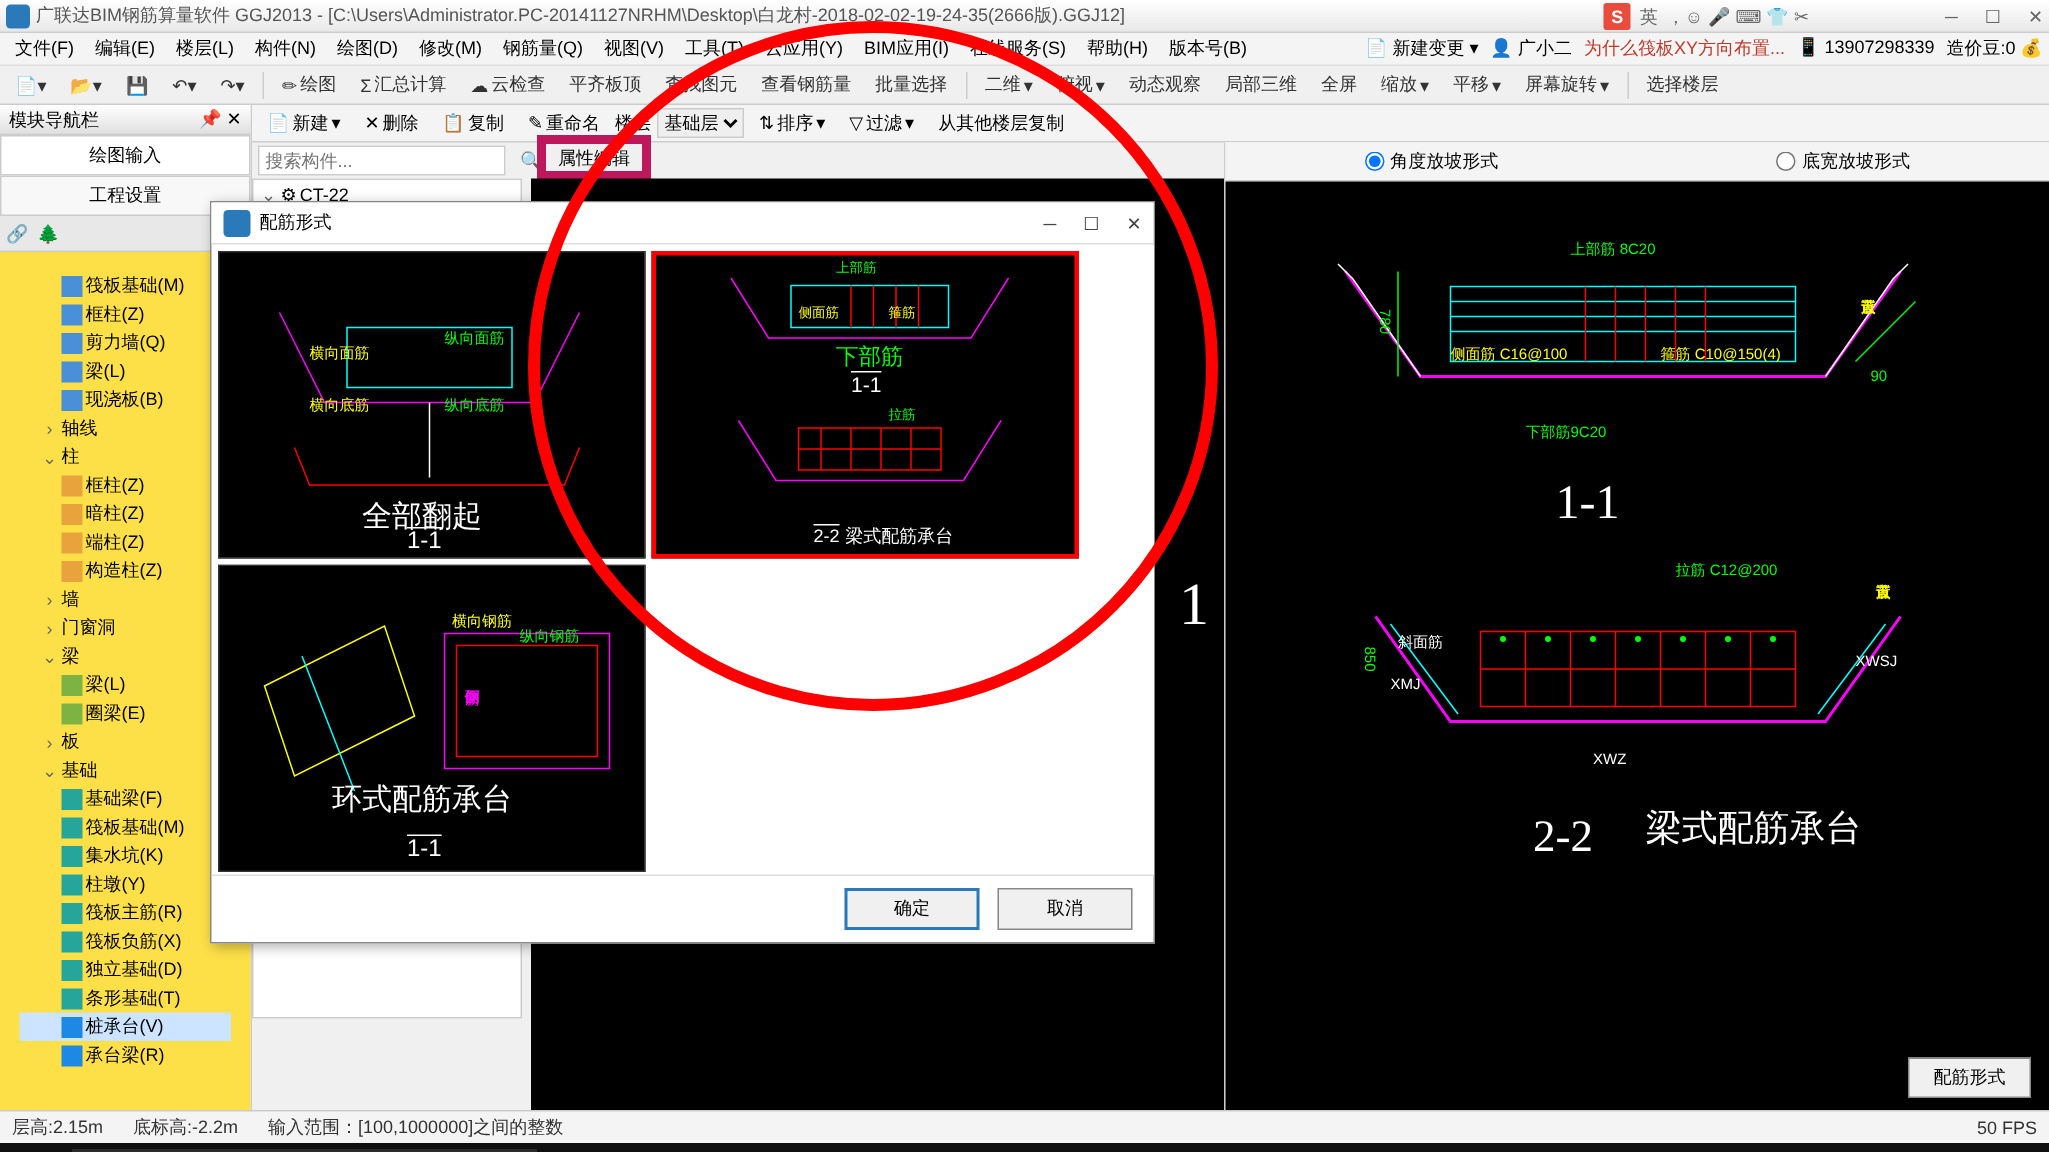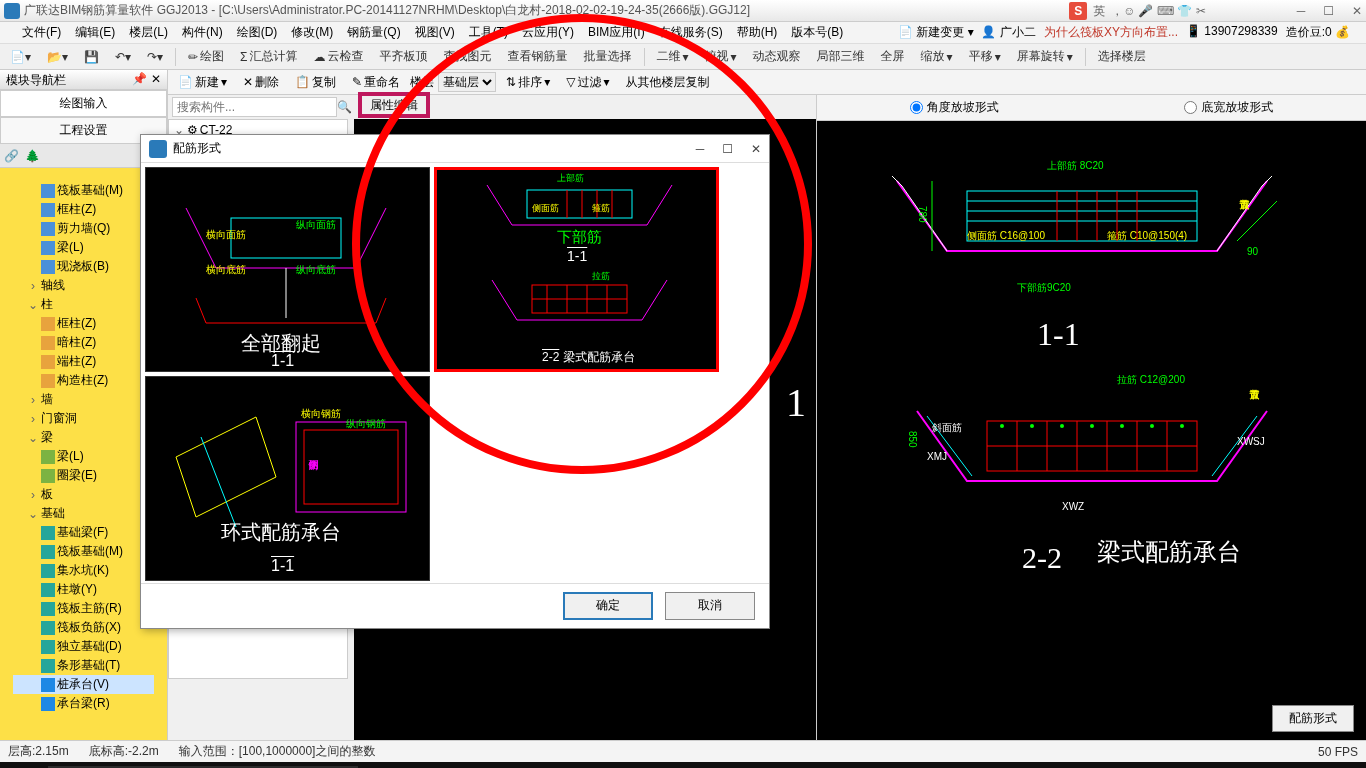--- a/index.html
+++ b/index.html
@@ -4,21 +4,21 @@
 <style>
 *{margin:0;padding:0;box-sizing:border-box;font-family:"Microsoft YaHei","SimSun",sans-serif;font-size:12px}
 body{background:#f0f0f0;width:1366px;height:768px;overflow:hidden;position:relative}
 .titlebar{height:22px;background:linear-gradient(#fff,#e8e8e8);display:flex;align-items:center;padding:0 4px;border-bottom:1px solid #ccc}
 .titlebar .icon{width:16px;height:16px;background:#2a7ab9;border-radius:3px;margin-right:4px}
 .titlebar .title{color:#555;flex:1}
 .titlebar .winbtns{display:flex;gap:18px;color:#666}
 .ime-bar{position:absolute;top:0;right:160px;height:22px;display:flex;align-items:center;gap:6px}
 .ime-bar .s-icon{width:18px;height:18px;background:#e74c3c;color:#fff;display:flex;align-items:center;justify-content:center;font-weight:bold;border-radius:2px}
 .ime-bar span{color:#666}
-.menubar{height:22px;background:#f4f4f4;display:flex;align-items:center;padding:0 16px;gap:2px;border-bottom:1px solid #ddd}
+.menubar{height:22px;background:#f4f4f4;display:flex;align-items:center;padding:0 4px;gap:2px;border-bottom:1px solid #ddd}
 .menubar .m{padding:2px 6px;cursor:pointer}
 .menubar .right{margin-left:auto;display:flex;gap:8px;align-items:flex-start}
 .menubar .ad{color:#c0392b}
 .toolbar1{height:26px;background:#f0f0f0;display:flex;align-items:center;padding:0 4px;gap:4px;border-bottom:1px solid #ccc}
 .toolbar1 .btn{padding:2px 6px;display:flex;align-items:center;gap:2px;color:#333;cursor:pointer}
 .toolbar1 .sep{width:1px;height:18px;background:#ccc;margin:0 2px}
 .main{display:flex;height:670px}
 .nav-panel{width:168px;background:#f4f4f4;border-right:1px solid #ccc;display:flex;flex-direction:column}
 .nav-header{height:20px;background:linear-gradient(#fff,#e0e0e0);padding:2px 6px;display:flex;justify-content:space-between;border-bottom:1px solid #ccc}
 .nav-tab{padding:4px 8px;text-align:center;border:1px solid #ccc;background:#f8f8f8;cursor:pointer}
@@ -29,23 +29,23 @@
 .tree-item.sel{background:#cce4ff}
 .tree-item .exp{width:12px;text-align:center;color:#666}
 .tree-item .ticon{width:14px;height:14px;display:inline-block}
 .ind1{padding-left:14px}.ind2{padding-left:28px}
 .nav-bottom{border-top:1px solid #ccc}
 .nav-bottom .bt{padding:4px 8px;text-align:center;border-bottom:1px solid #ccc;background:#f4f4f4;cursor:pointer}
 .center{flex:1;display:flex;flex-direction:column;position:relative}
 .ctoolbar{height:26px;background:#f4f4f4;display:flex;align-items:center;padding:0 4px;gap:4px;border-bottom:1px solid #ccc}
 .ctoolbar .cb{padding:2px 6px;display:flex;align-items:center;gap:2px;cursor:pointer}
 .ctoolbar select{height:20px;border:1px solid #ccc}
-.search-row{height:24px;display:flex;align-items:center;padding:0 4px;gap:0}
+.search-row{height:24px;display:flex;align-items:center;padding:0 4px;gap:10px}
 .search-row input{flex:1;height:20px;border:1px solid #ccc;padding:0 4px;color:#999}
-.prop-btn{padding:2px 8px;border:4px solid #be185d;background:#f0f0f0}
+.prop-btn{padding:2px 8px;border:6px solid #be185d;background:#f0f0f0}
 .component-tree{width:180px;background:#fff;border:1px solid #ccc;height:560px;overflow:auto;padding:2px}
 .viewport{flex:1;background:#000;position:relative}
 .right-panel{width:550px;background:#fff;display:flex;flex-direction:column;border-left:1px solid #ccc}
 .radio-row{height:26px;display:flex;align-items:center;justify-content:space-around;background:#f4f4f4;border-bottom:1px solid #ccc}
 .radio-row label{display:flex;align-items:center;gap:4px}
 .diagram-view{flex:1;background:#000;position:relative}
 .config-btn{position:absolute;bottom:8px;right:12px;padding:4px 16px;border:1px solid #888;background:#f0f0f0}
 .statusbar{height:22px;background:#f4f4f4;display:flex;align-items:center;padding:0 8px;gap:20px;border-top:1px solid #ccc;font-size:12px;color:#333}
 .statusbar .fps{margin-left:auto}
 .taskbar{height:40px;background:#101010;display:flex;align-items:center;color:#fff}

